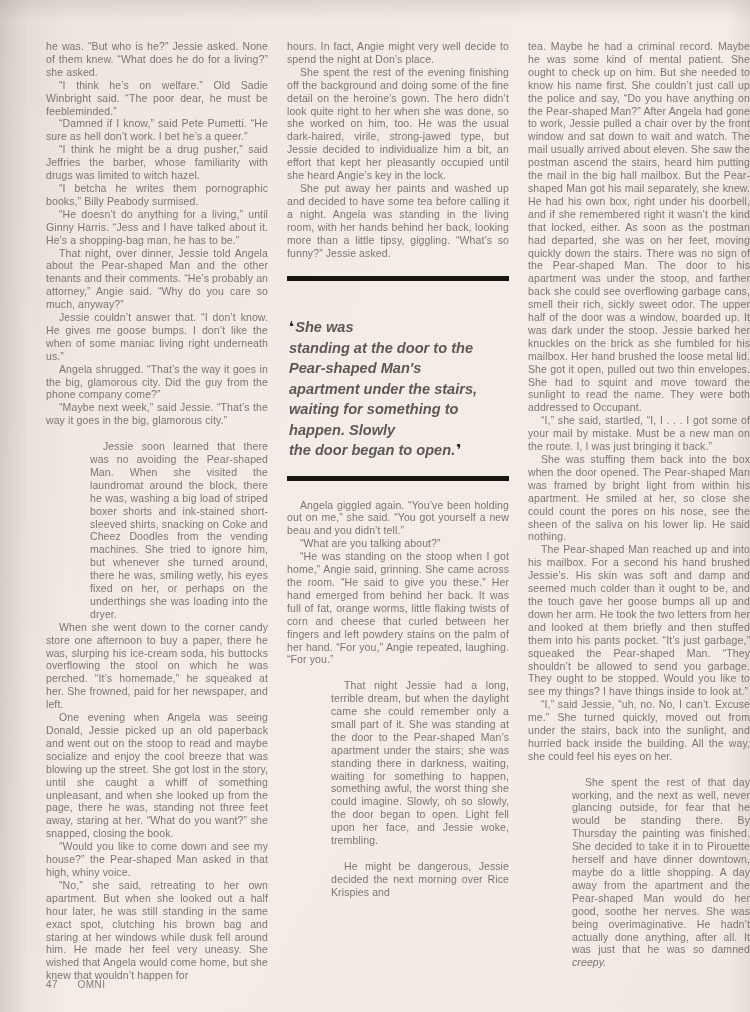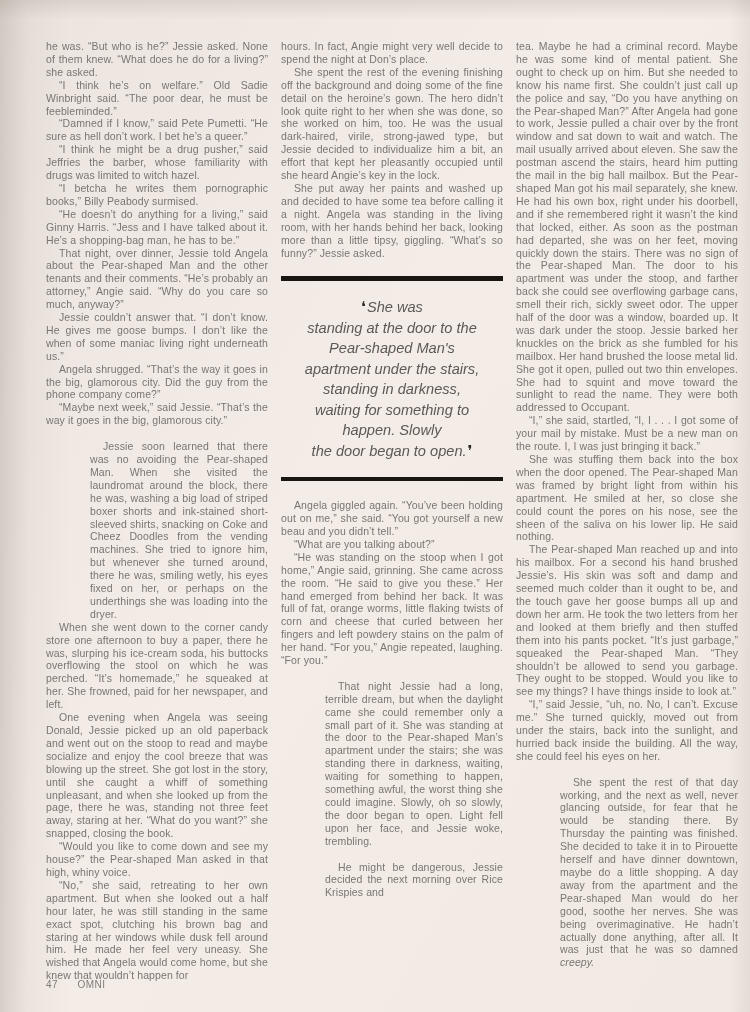--- a/index.html
+++ b/index.html
@@ -8,42 +8,42 @@
     font-family: "Liberation Sans", "DejaVu Sans", sans-serif;
     background:
       linear-gradient(180deg, rgba(150,140,132,0.22) 0, rgba(150,140,132,0) 20px),
       linear-gradient(90deg, rgba(138,126,116,0.28) 0, rgba(138,126,116,0.08) 28px, rgba(0,0,0,0) 70px),
       linear-gradient(270deg, rgba(148,138,128,0.15) 0, rgba(0,0,0,0) 22px),
       linear-gradient(120deg, #ece5df 0%, #f4ede7 45%, #f1eae3 100%);
   }
   .page { position: relative; width: 750px; height: 1012px; }
   .columns {
     position: absolute; left: 46px; top: 40px;
-    display: flex; gap: 13px;
+    display: flex; gap: 19px;
   }
   .col { width: 222px; }
   .col p {
     margin: 0;
     font-size: 10.5px; line-height: 12.9px;
     text-align: justify;
     color: #7a7572;
     letter-spacing: 0.1px;
   }
   .col p.ind { text-indent: 13px; }
   .col p.gap { margin-top: 12.9px; margin-left: 44px; }
   .rule {
     height: 4.5px; background: #191511;
     margin-top: 17px;
   }
   .pullquote {
-    margin: 16px 2px 15px 2px;
-    text-align: center;
+    margin: 36px 2px 15px 2px;
     font-style: italic;
     font-size: 14.6px; line-height: 20.6px;
     color: #5d5855;
+    font-weight: bold;
   }
   .pq-line { white-space: nowrap; }
   .qmark {
     font-style: normal;
     font-size: 15px;
     color: #2a2622;
     font-family: "DejaVu Sans", sans-serif;
   }
   .qmark.open { margin-right: 1px; }
   .qmark.close { margin-left: 1px; }
@@ -58,42 +58,41 @@
 <body>
 
 <div class="page">
   <div class="columns">
     <div class="col">
         <p>he was. “But who is he?” Jessie asked. None of them knew. “What does he do for a living?” she asked.</p>
         <p class="ind">“I think he’s on welfare.” Old Sadie Winbright said. “The poor dear, he must be feebleminded.”</p>
         <p class="ind">“Damned if I know,” said Pete Pumetti. “He sure as hell don’t work. I bet he’s a queer.”</p>
         <p class="ind">“I think he might be a drug pusher,” said Jeffries the barber, whose familiarity with drugs was limited to witch hazel.</p>
         <p class="ind">“I betcha he writes them pornographic books,” Billy Peabody surmised.</p>
-        <p class="ind">“He doesn’t do anything for a living,” said Ginny Harris. “Jess and I have talked about it. He’s a shopping-bag man, he has to be.”</p>
+        <p class="ind">“He doesn’t do anything for a living,” until Ginny Harris. “Jess and I have talked about it. He’s a shopping-bag man, he has to be.”</p>
         <p class="ind">That night, over dinner, Jessie told Angela about the Pear-shaped Man and the other tenants and their comments. “He’s probably an attorney,” Angie said. “Why do you care so much, anyway?”</p>
         <p class="ind">Jessie couldn’t answer that. “I don’t know. He gives me goose bumps. I don’t like the when of some maniac living right underneath us.”</p>
         <p class="ind">Angela shrugged. “That’s the way it goes in the big, glamorous city. Did the guy from the phone company come?”</p>
         <p class="ind">“Maybe next week,” said Jessie. “That’s the way it goes in the big, glamorous city.”</p>
         <p class="ind gap">Jessie soon learned that there was no avoiding the Pear-shaped Man. When she visited the laundromat around the block, there he was, washing a big load of striped boxer shorts and ink-stained short-sleeved shirts, snacking on Coke and Cheez Doodles from the vending machines. She tried to ignore him, but whenever she turned around, there he was, smiling wetly, his eyes fixed on her, or perhaps on the underthings she was loading into the dryer.</p>
         <p class="ind">When she went down to the corner candy store one afternoon to buy a paper, there he was, slurping his ice-cream soda, his buttocks overflowing the stool on which he was perched. “It’s homemade,” he squeaked at her. She frowned, paid for her newspaper, and left.</p>
         <p class="ind">One evening when Angela was seeing Donald, Jessie picked up an old paperback and went out on the stoop to read and maybe socialize and enjoy the cool breeze that was blowing up the street. She got lost in the story, until she caught a whiff of something unpleasant, and when she looked up from the page, there he was, standing not three feet away, staring at her. “What do you want?” she snapped, closing the book.</p>
         <p class="ind">“Would you like to come down and see my house?” the Pear-shaped Man asked in that high, whiny voice.</p>
         <p class="ind">“No,” she said, retreating to her own apartment. But when she looked out a half hour later, he was still standing in the same exact spot, clutching his brown bag and staring at her windows while dusk fell around him. He made her feel very uneasy. She wished that Angela would come home, but she knew that wouldn’t happen for</p>
       </div>
     <div class="col">
         <p>hours. In fact, Angie might very well decide to spend the night at Don’s place.</p>
         <p class="ind">She spent the rest of the evening finishing off the background and doing some of the fine detail on the heroine’s gown. The hero didn’t look quite right to her when she was done, so she worked on him, too. He was the usual dark-haired, virile, strong-jawed type, but Jessie decided to individualize him a bit, an effort that kept her pleasantly occupied until she heard Angie’s key in the lock.</p>
         <p class="ind">She put away her paints and washed up and decided to have some tea before calling it a night. Angela was standing in the living room, with her hands behind her back, looking more than a little tipsy, giggling. “What’s so funny?” Jessie asked.</p>
         <div class="rule"></div>
         <div class="pullquote">
           <div class="pq-line"><span class="qmark open">❛</span>She was</div>
           <div class="pq-line">standing at the door to the</div>
           <div class="pq-line">Pear-shaped Man's</div>
           <div class="pq-line">apartment under the stairs,</div>
-          <div class="pq-line">standing in darkness,</div>
           <div class="pq-line">waiting for something to</div>
           <div class="pq-line">happen. Slowly</div>
           <div class="pq-line">the door began to open.<span class="qmark close">❜</span></div>
         </div>
         <div class="rule" style="margin-top: 0px;"></div>
         <div class="below-rule-spacer"></div>
         <p class="ind">Angela giggled again. “You’ve been holding out on me,” she said. “You got yourself a new beau and you didn’t tell.”</p>
         <p class="ind">“What are you talking about?”</p>
         <p class="ind">“He was standing on the stoop when I got home,” Angie said, grinning. She came across the room. “He said to give you these.” Her hand emerged from behind her back. It was full of fat, orange worms, little flaking twists of corn and cheese that curled between her fingers and left powdery stains on the palm of her hand. “For you,” Angie repeated, laughing. “For you.”</p>
         <p class="ind gap">That night Jessie had a long, terrible dream, but when the daylight came she could remember only a small part of it. She was standing at the door to the Pear-shaped Man’s apartment under the stairs; she was standing there in darkness, waiting, waiting for something to happen, something awful, the worst thing she could imagine. Slowly, oh so slowly, the door began to open. Light fell upon her face, and Jessie woke, trembling.</p>

